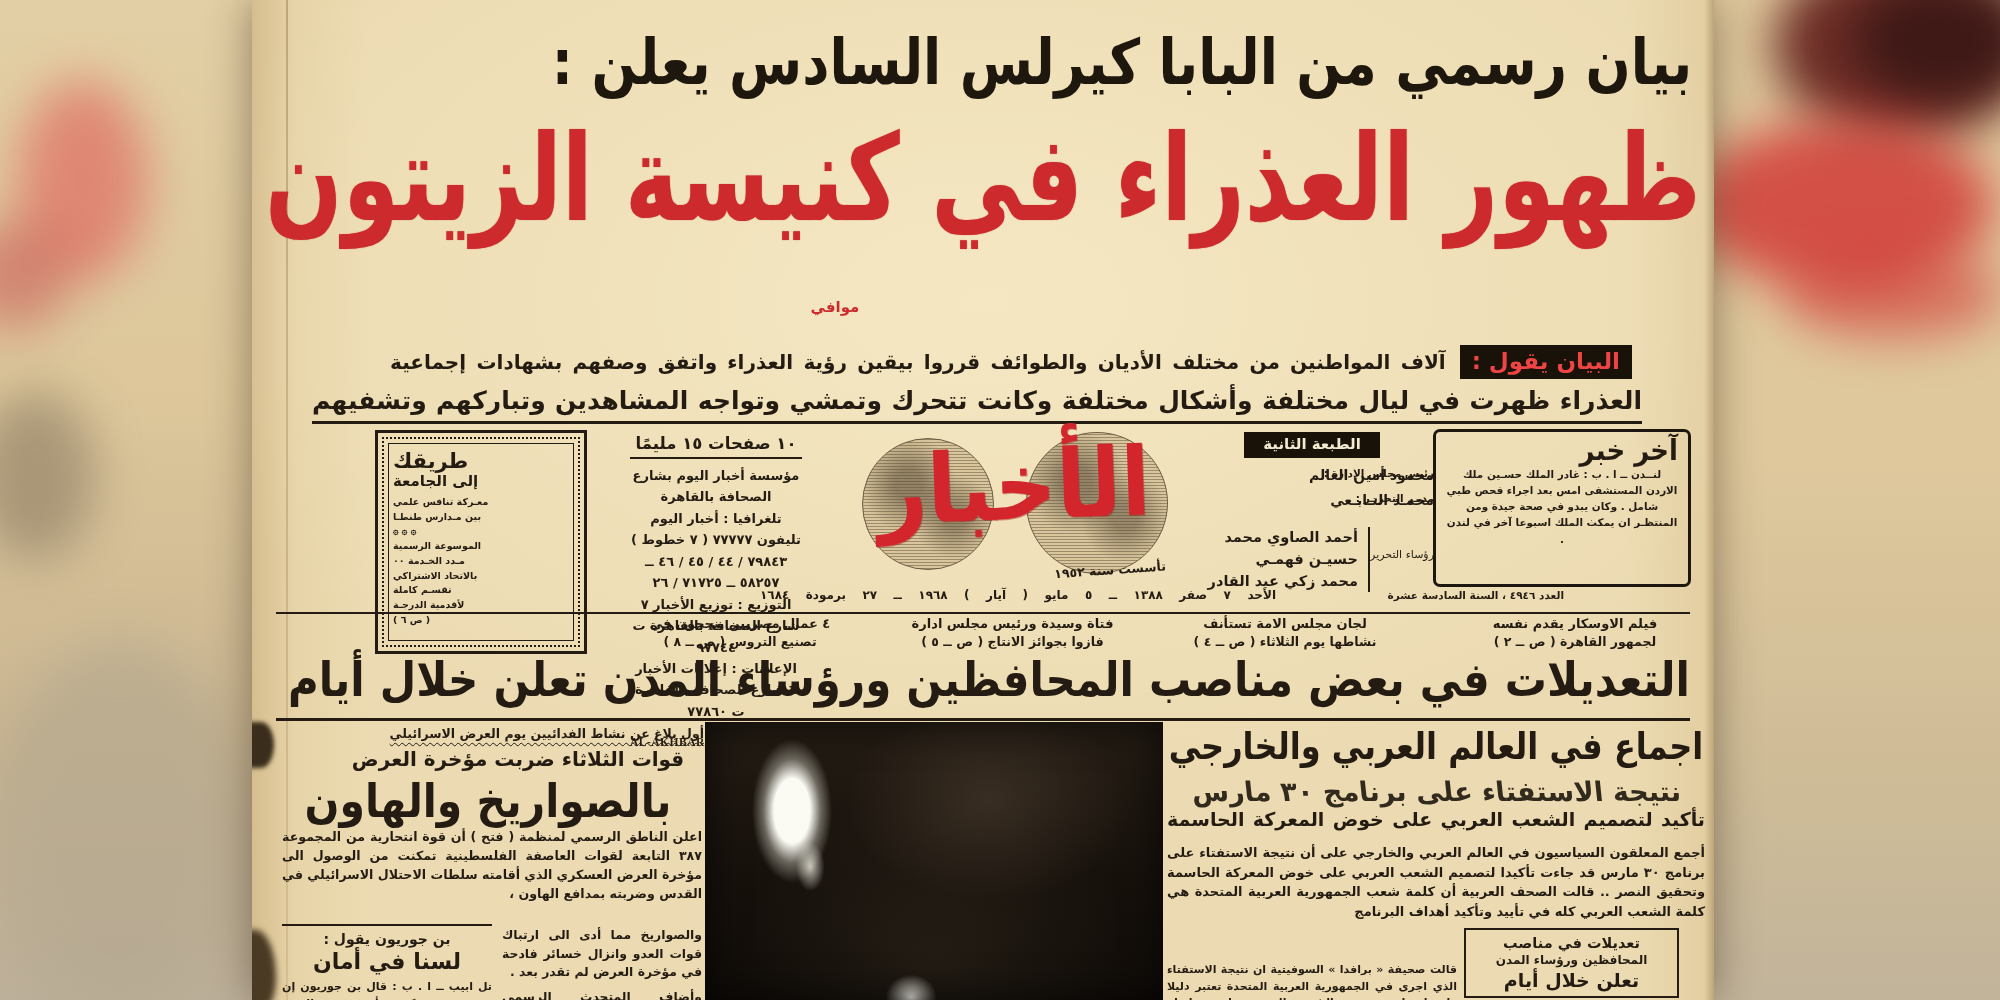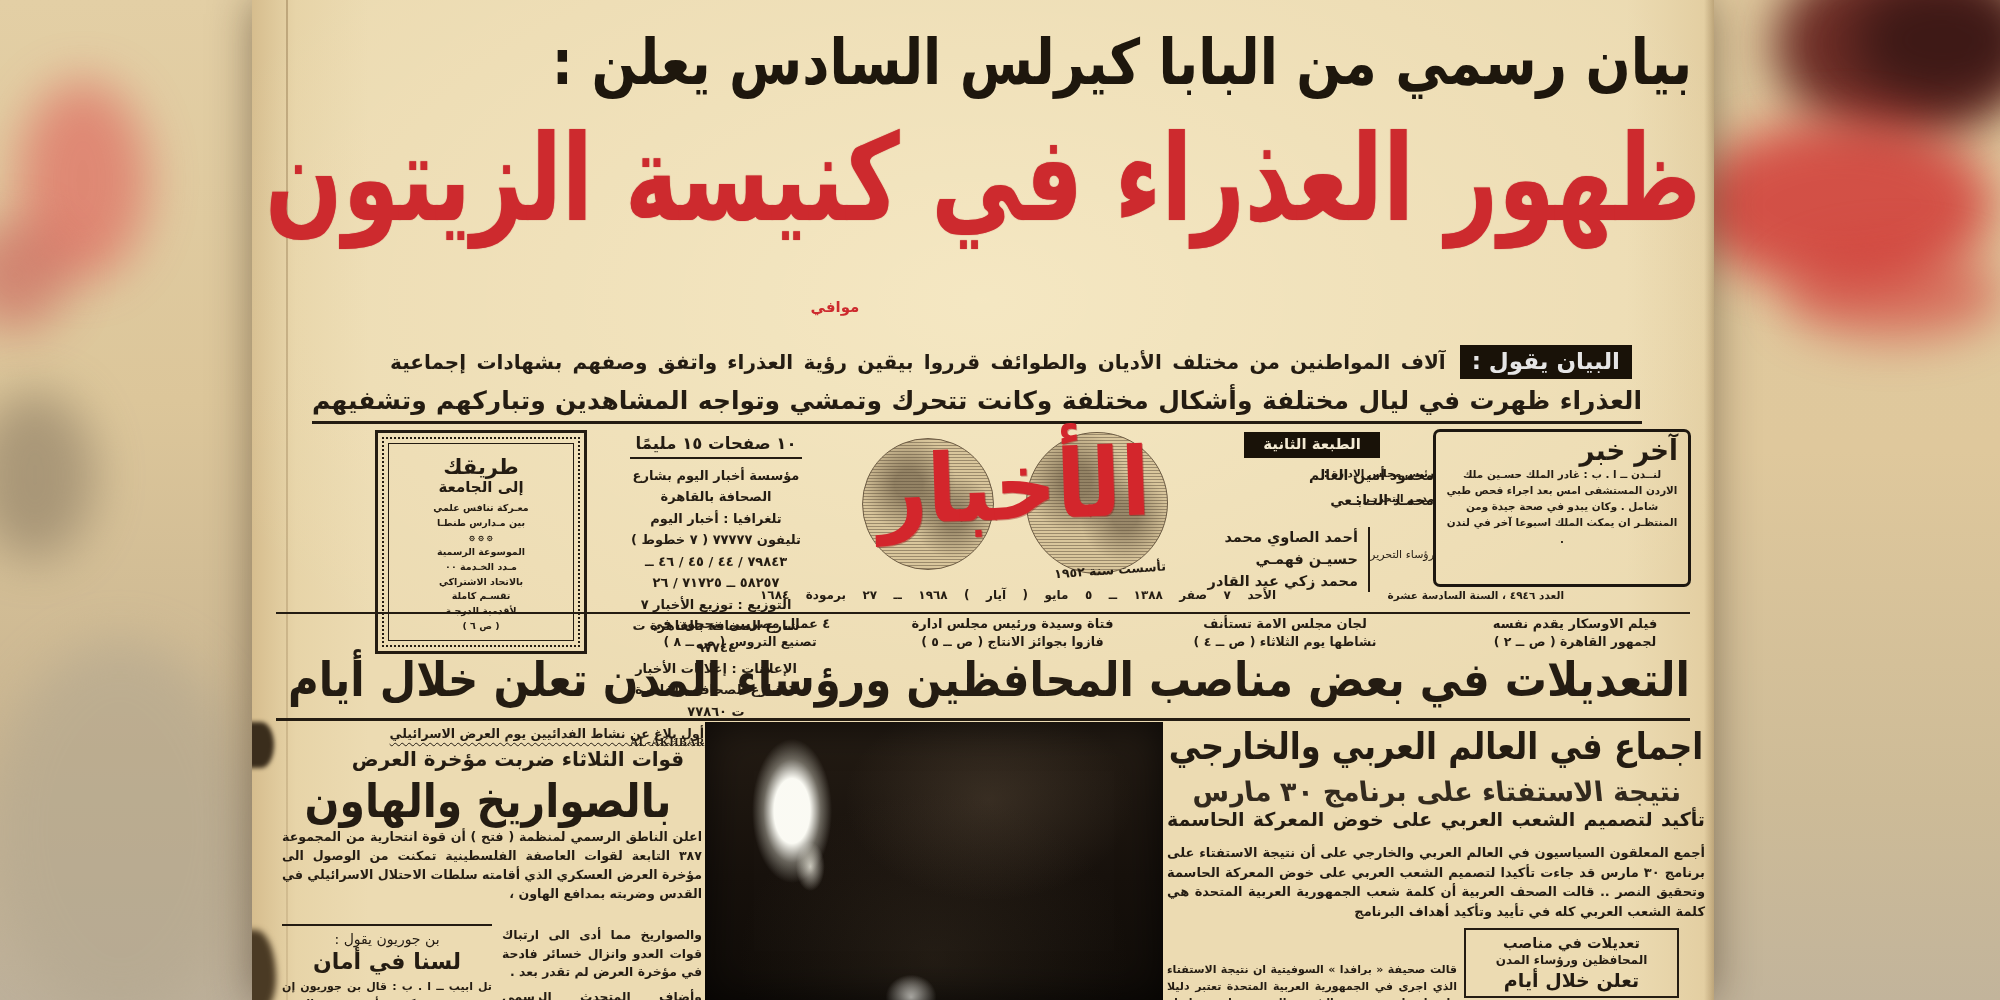--- a/index.html
+++ b/index.html
@@ -23,31 +23,31 @@
   .tear2{left:-10px;top:930px;width:34px;height:80px;background:#4a3a24;border-radius:0 60% 40% 0;filter:blur(3px);}
   
   .top-headline{left:290px;top:26px;width:1160px;font-size:58px;font-weight:bold;
                 white-space:nowrap;text-align:center;letter-spacing:-1px;color:#1e170d;
                 transform:scaleY(1.18);transform-origin:50% 0;}
   .main-headline{left:12px;top:112px;width:1438px;font-size:118px;font-weight:bold;
                  white-space:nowrap;text-align:center;color:#cd2a2e;letter-spacing:-3px;
                  transform:scaleY(1.32);transform-origin:50% 10%;text-shadow:0 0 1px rgba(180,20,25,.6);}
   .signature{left:538px;top:298px;width:90px;font-size:15px;font-weight:bold;color:#cd2a2e;text-align:center;}
   .subhead1{left:138px;top:341px;width:1242px;height:42px;display:flex;align-items:center;gap:14px;}
-  .subhead1 .lbl{position:static;background:#191208;color:#e5e5e5;font-size:23px;font-weight:bold;
+  .subhead1 .lbl{position:static;background:#191208;color:#ef4444;font-size:23px;font-weight:bold;
                  padding:3px 12px 5px;white-space:nowrap;}
   .subhead1 .txt{position:static;flex:1;font-size:28px;font-weight:bold;white-space:nowrap;
                  text-align:justify;text-align-last:justify;overflow:hidden;}
   .subhead2{left:60px;top:386px;width:1330px;font-size:28px;font-weight:bold;white-space:nowrap;
             text-align:justify;text-align-last:justify;border-bottom:3px solid #241c12;padding-bottom:6px;}
   
   .uni-box{left:123px;top:430px;width:212px;height:224px;border:3px solid #241c12;padding:4px;}
   .uni-in{position:static;display:block;width:100%;height:100%;border:2px dotted #241c12;padding:4px;}
   .uni-in2{position:static;display:block;width:100%;height:100%;border:1px solid #241c12;
-           padding:12px 4px;text-align:center;direction:rtl;margin-left:22px;}
+           padding:6px 4px;text-align:left;direction:rtl;margin-left:22px;}
   .uni-t1{position:static;display:block;font-size:21px;font-weight:bold;line-height:1.05;}
   .uni-t2{position:static;display:block;font-size:15px;font-weight:bold;margin-bottom:5px;}
   .uni-l{position:static;display:block;font-size:9.5px;font-weight:bold;line-height:1.55;}
   .pub{left:378px;top:434px;width:172px;text-align:center;}
   .pub-price{position:static;display:block;font-size:16.5px;font-weight:bold;border-bottom:2px solid #241c12;
              padding-bottom:4px;margin-bottom:6px;white-space:nowrap;}
   .pub-l{position:static;display:block;font-size:13px;font-weight:bold;line-height:1.65;text-align:center;}
   .pub-en{position:static;display:block;font-family:"Liberation Serif",serif;direction:ltr;
           font-size:11.5px;font-weight:bold;letter-spacing:.5px;margin-top:14px;text-align:left;white-space:nowrap;}
   .logo{left:604px;top:430px;width:316px;height:152px;}
@@ -94,21 +94,21 @@
   .la-kicker{left:138px;top:726px;width:314px;font-size:12.5px;font-weight:bold;text-align:center;white-space:nowrap;}
   .la-kicker span{position:static;text-decoration:underline;text-decoration-style:wavy;text-decoration-thickness:1px;text-underline-offset:4px;}
   .la-h1{left:80px;top:747px;width:372px;font-size:22px;font-weight:bold;text-align:center;white-space:nowrap;}
   .la-h2{left:24px;top:774px;width:424px;font-size:41px;font-weight:bold;text-align:center;white-space:nowrap;
          transform:scaleY(1.12);transform-origin:50% 0;}
   .la-body{left:30px;top:828px;width:420px;font-size:12.6px;font-weight:bold;line-height:1.5;
            text-align:justify;}
   .la-colR{left:250px;top:926px;width:200px;font-size:12.4px;font-weight:bold;line-height:1.5;text-align:justify;}
   .la-colR p{position:static;margin:0 0 6px;}
   .la-colL{left:30px;top:924px;width:210px;border-top:2px solid #241c12;padding-top:5px;}
-  .bg-lbl{position:static;display:block;font-size:14px;font-weight:normal;text-align:center;}
+  .bg-lbl{position:static;display:block;font-size:14px;font-weight:bold;text-align:center;}
   .bg-head{position:static;display:block;font-size:22px;font-weight:bold;text-align:center;margin:2px 0 5px;}
   .bg-body{position:static;display:block;font-size:11px;font-weight:bold;line-height:1.5;text-align:justify;}
   
   .photo{left:453px;top:722px;width:458px;height:278px;background:
       radial-gradient(ellipse 40px 72px at 19% 32%,rgba(255,255,248,.98) 0 45%,rgba(255,255,240,.35) 72%,rgba(0,0,0,0) 100%),
       radial-gradient(ellipse 20px 34px at 23% 52%,rgba(250,248,235,.75),rgba(0,0,0,0) 72%),
       radial-gradient(ellipse 34px 30px at 45% 99%,rgba(252,250,242,.95),rgba(0,0,0,0) 75%),
       radial-gradient(ellipse 200px 140px at 62% 28%,rgba(125,105,82,.28),rgba(0,0,0,0) 72%),
       radial-gradient(ellipse 260px 220px at 50% 85%,rgba(95,80,60,.22),rgba(0,0,0,0) 75%),
       linear-gradient(180deg,#241c14 0%,#17110c 55%,#100c08 100%);

